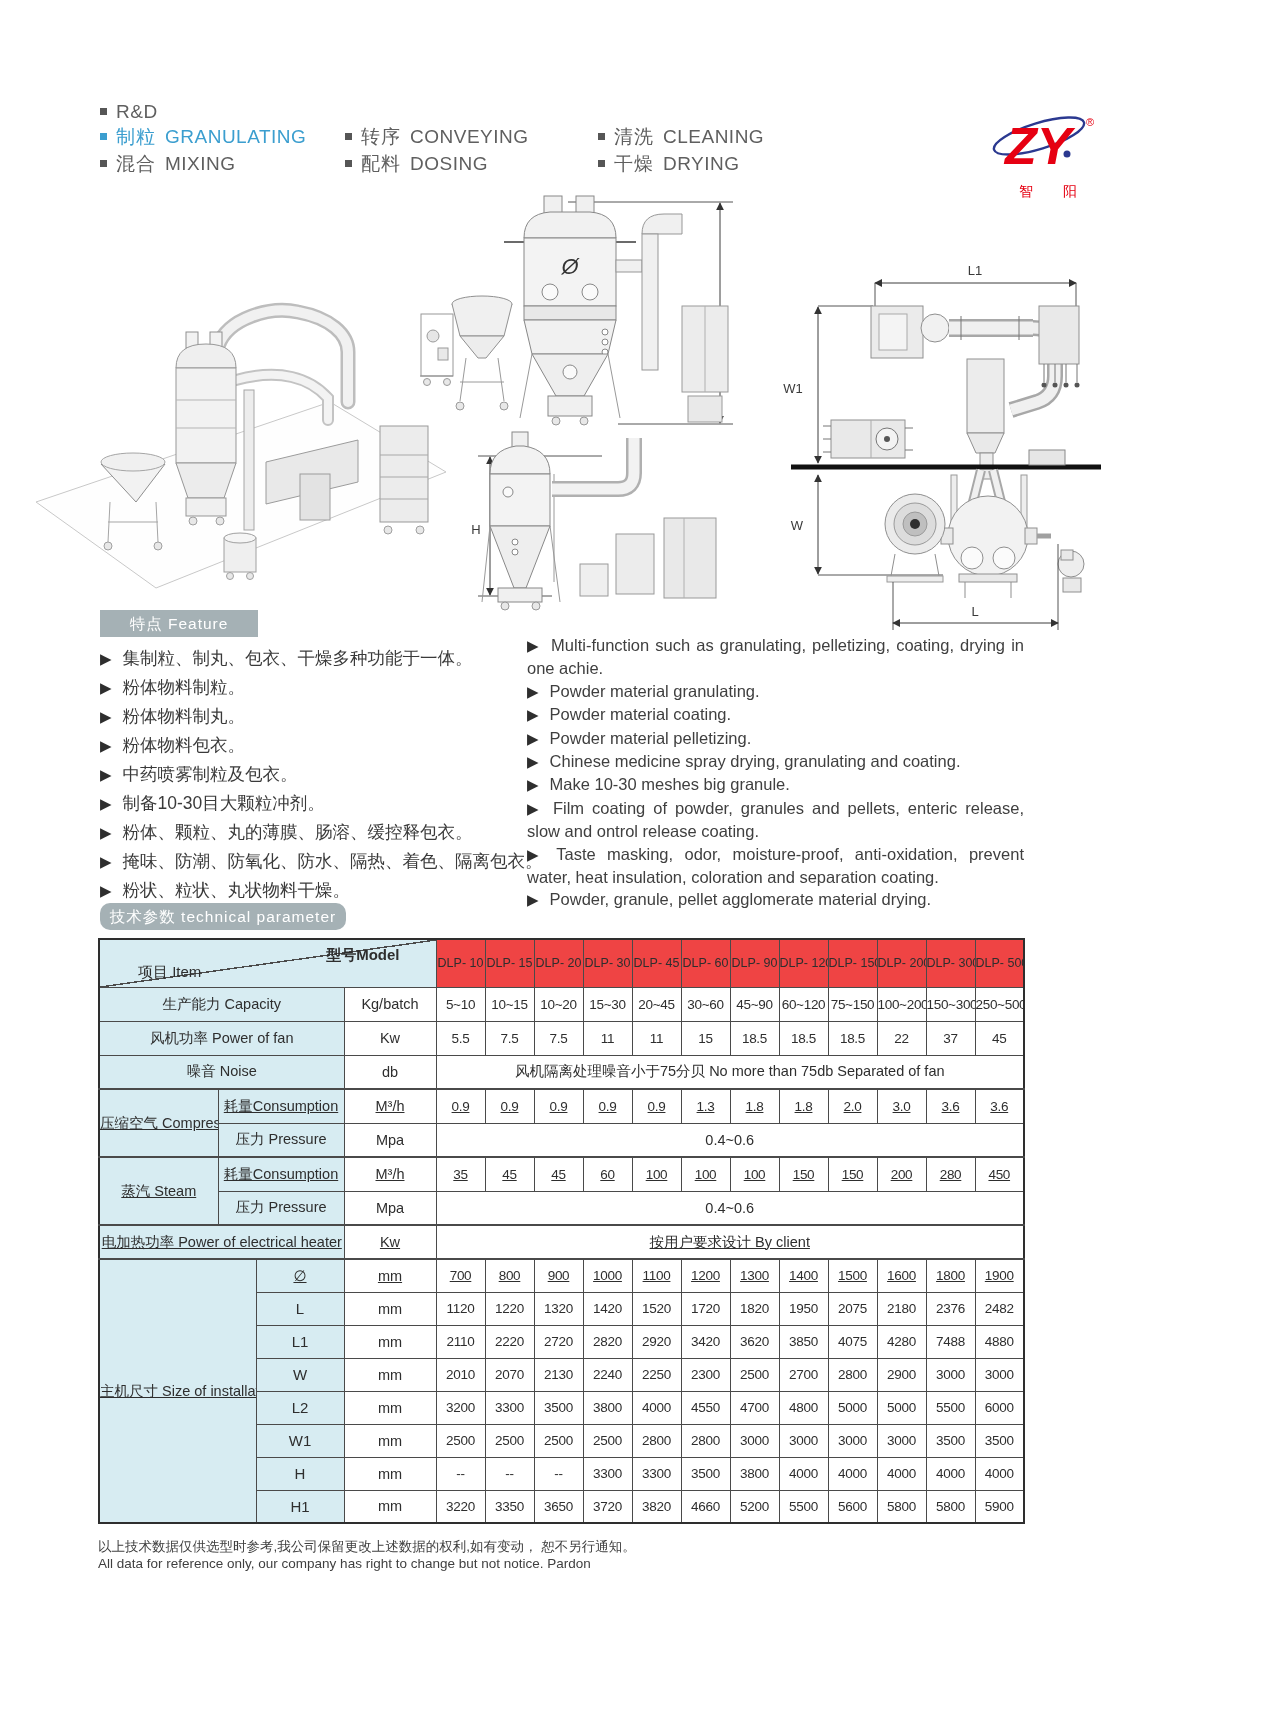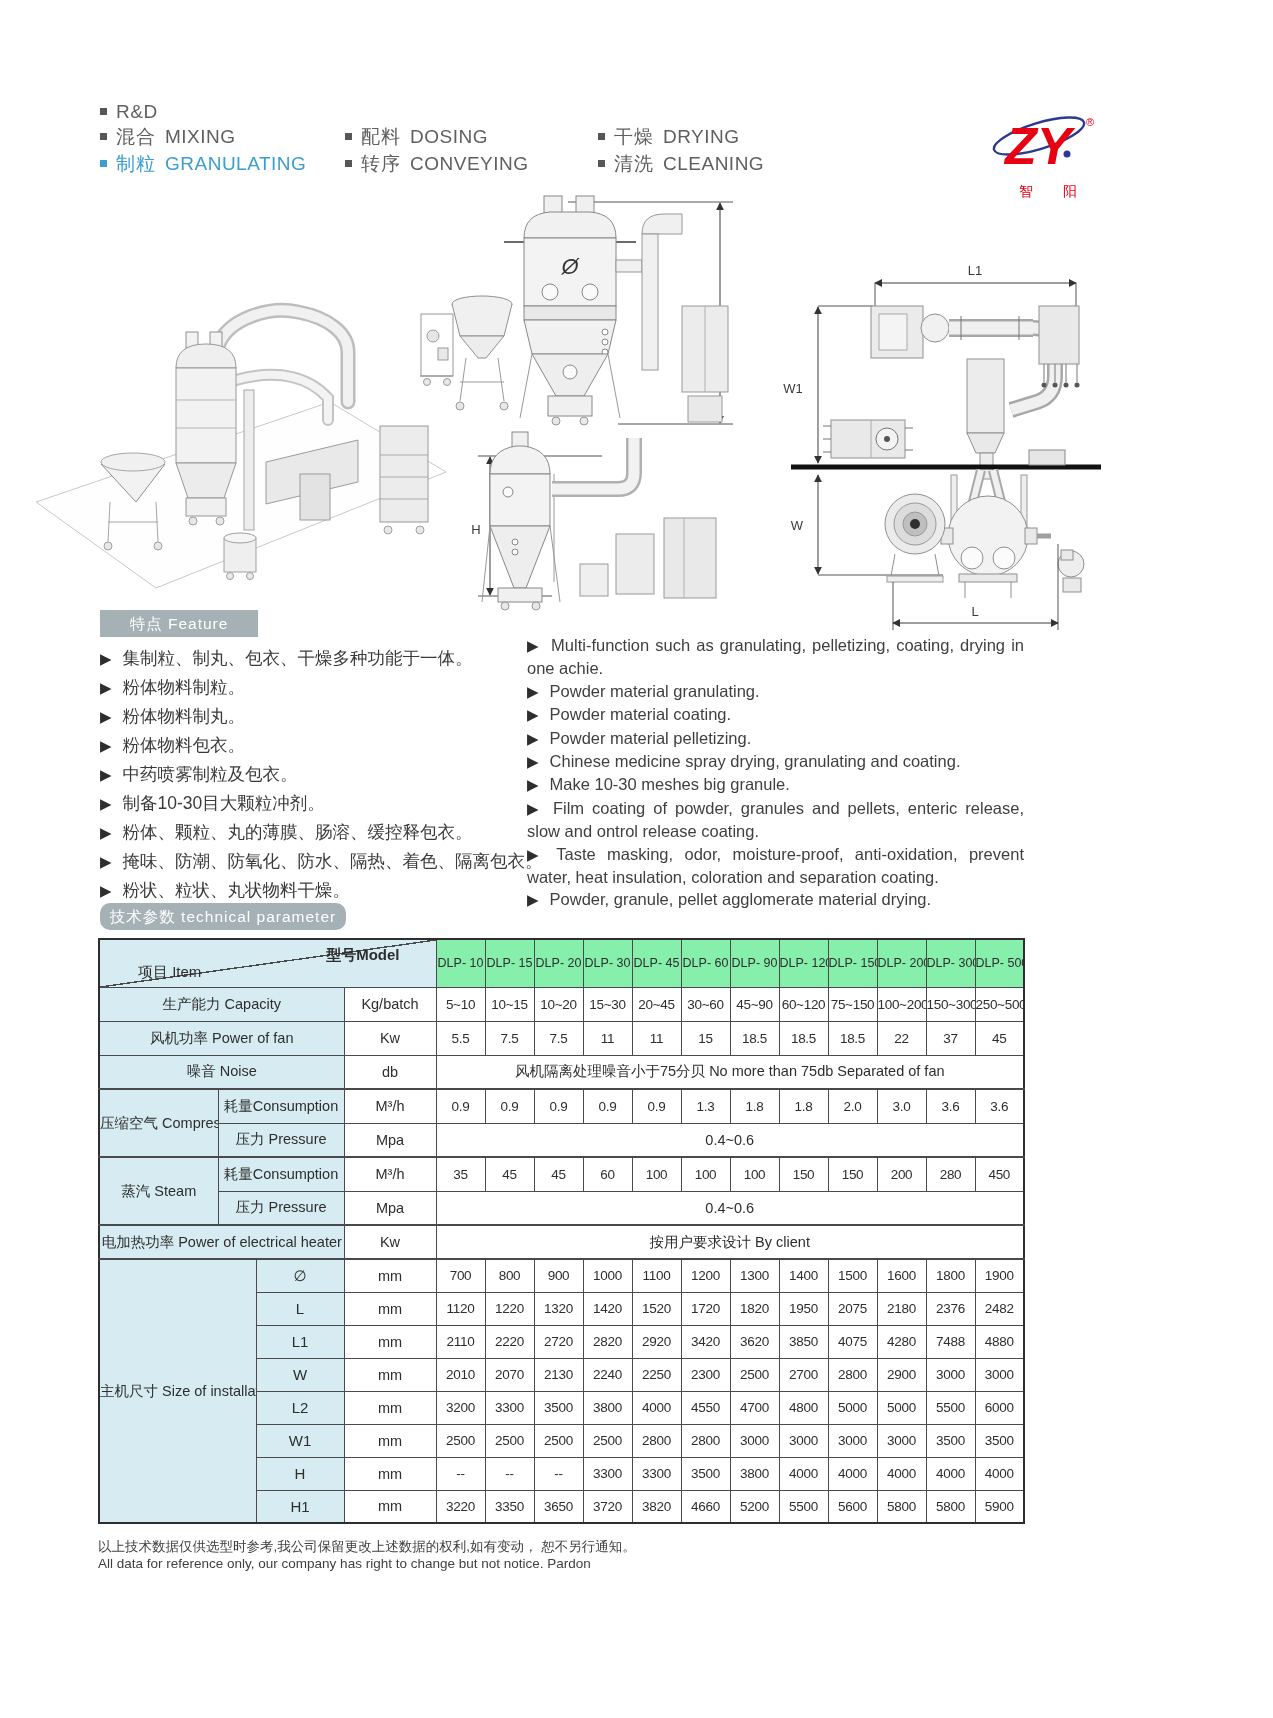--- a/index.html
+++ b/index.html
@@ -43,22 +43,22 @@
   .bl-en{left:527px;top:634px;width:497px;}
   .bl-en li{line-height:22.4px;font-size:16.5px;color:#3f3f3f;text-align:justify;}
 
   
   .tblwrap{position:absolute;left:98px;top:938px;}
   table.tbl{border-collapse:collapse;table-layout:fixed;width:925px;background:#fff;}
   .tbl th,.tbl td{border:1px solid #4a4a4a;padding:0;text-align:center;vertical-align:middle;
                   overflow:hidden;white-space:nowrap;color:#2e2e2e;}
   table.tbl{border:2px solid #2e2e2e;}
   tr.rh{height:48px;} tr.r{height:34px;} tr.rs{height:33px;}
-  tr.sep td,tr.sep th{border-top-width:2px;}
-  .model-th{background:#86efac;font-size:12.5px;font-weight:normal;white-space:pre-line;line-height:15px;}
+  tr.sep td,tr.sep th{border-top-width:2px;text-decoration:underline;}
+  .model-th{background:#ef4444;font-size:12.5px;font-weight:normal;white-space:pre-line;line-height:15px;}
   .lab{background:#d7ecf2;font-size:14.5px;}
   .pre{white-space:pre-line;line-height:18px;}
   .sym{font-size:15px;}
   .unit{background:#ffffff;font-size:14.5px;}
   .val{font-size:13.5px;letter-spacing:-0.3px;}
   .merge{font-size:14.5px;}
   .corner{background:#d7ecf2;position:relative;
           background-image:linear-gradient(to bottom right,transparent calc(50% - 0.7px),#4a4a4a calc(50% - 0.7px),#4a4a4a calc(50% + 0.7px),transparent calc(50% + 0.7px));}
   .c-item{position:absolute;left:38px;bottom:5px;font-size:15px;font-weight:normal;}
   .c-model{position:absolute;right:36px;top:6px;font-size:15px;font-weight:bold;}
@@ -75,54 +75,54 @@
 </head>
 <body>
 
 <div class="page">
 
   <div class="nav">
     <div class="nav-row">
       <div class="nav-item">
         <span class="sq"></span>
         <span class="nav-en">R&amp;D</span>
+      </div>
+    </div>
+    <div class="nav-row">
+      <div class="nav-item active">
+        <span class="sq"></span>
+        <span class="nav-zh">制粒</span>
+        <span class="nav-en">GRANULATING</span>
+      </div>
+      <div class="nav-item">
+        <span class="sq"></span>
+        <span class="nav-zh">转序</span>
+        <span class="nav-en">CONVEYING</span>
+      </div>
+      <div class="nav-item">
+        <span class="sq"></span>
+        <span class="nav-zh">清洗</span>
+        <span class="nav-en">CLEANING</span>
       </div>
     </div>
     <div class="nav-row">
       <div class="nav-item">
         <span class="sq"></span>
         <span class="nav-zh">混合</span>
         <span class="nav-en">MIXING</span>
       </div>
       <div class="nav-item">
         <span class="sq"></span>
         <span class="nav-zh">配料</span>
         <span class="nav-en">DOSING</span>
       </div>
       <div class="nav-item">
         <span class="sq"></span>
         <span class="nav-zh">干燥</span>
         <span class="nav-en">DRYING</span>
-      </div>
-    </div>
-    <div class="nav-row">
-      <div class="nav-item active">
-        <span class="sq"></span>
-        <span class="nav-zh">制粒</span>
-        <span class="nav-en">GRANULATING</span>
-      </div>
-      <div class="nav-item">
-        <span class="sq"></span>
-        <span class="nav-zh">转序</span>
-        <span class="nav-en">CONVEYING</span>
-      </div>
-      <div class="nav-item">
-        <span class="sq"></span>
-        <span class="nav-zh">清洗</span>
-        <span class="nav-en">CLEANING</span>
       </div>
     </div>
   </div>
 
   <svg class="logo" viewBox="0 0 120 98">
     <ellipse cx="54" cy="32" rx="47" ry="13" fill="none" stroke="#2b3990" stroke-width="2.4" transform="rotate(-17 54 32)"></ellipse>
     <text x="20" y="60" font-size="52" font-weight="bold" font-style="italic" fill="#e60012">ZY</text>
     <circle cx="82" cy="50" r="3.5" fill="#2b3990"></circle>
     <text x="101" y="22" font-size="11" fill="#e60012">®</text>
     <text x="34" y="92" font-size="14" fill="#e60012">智</text>

